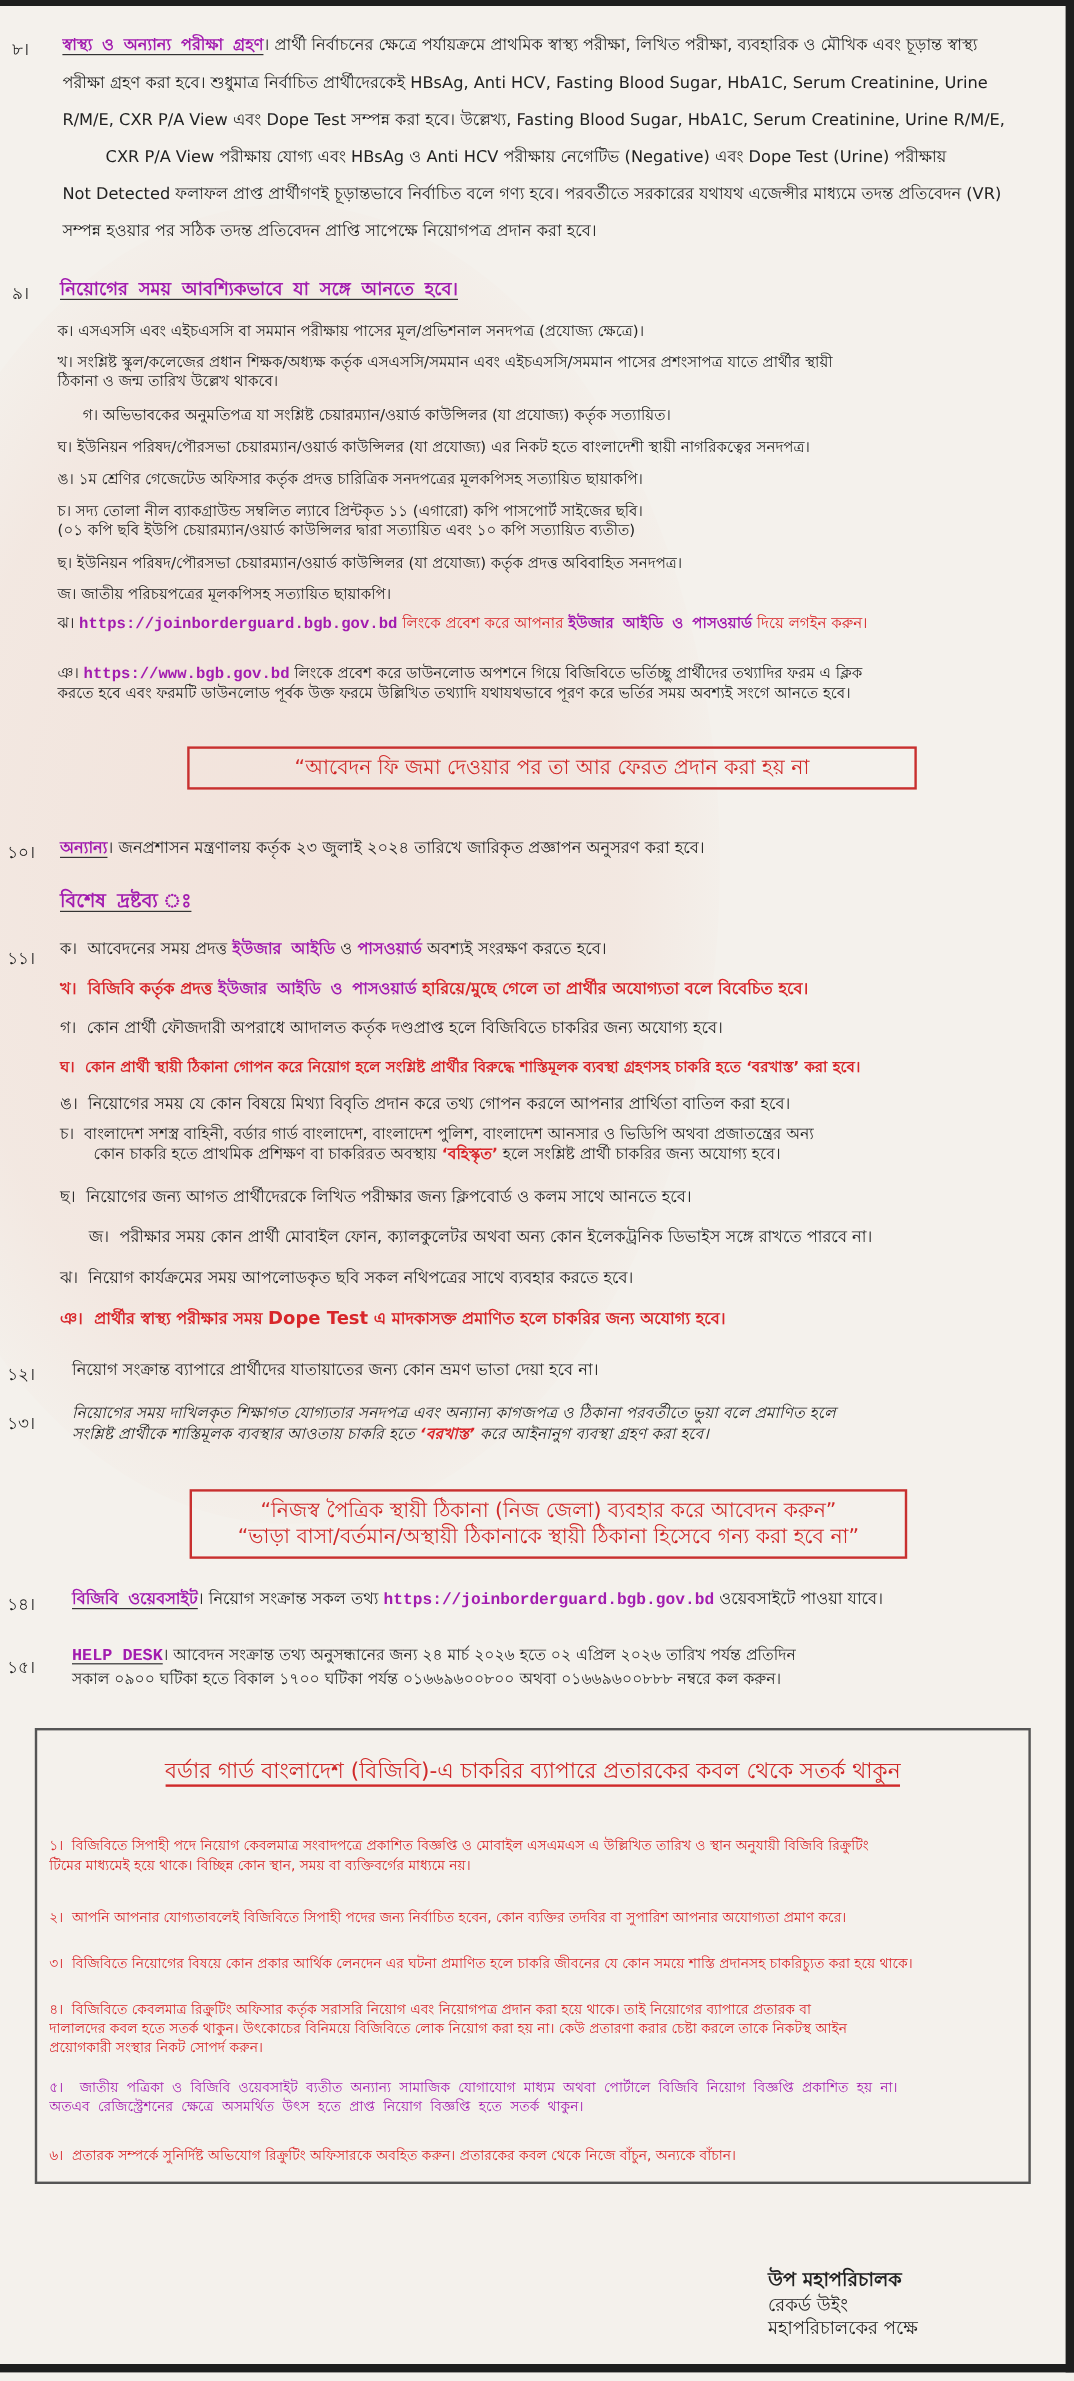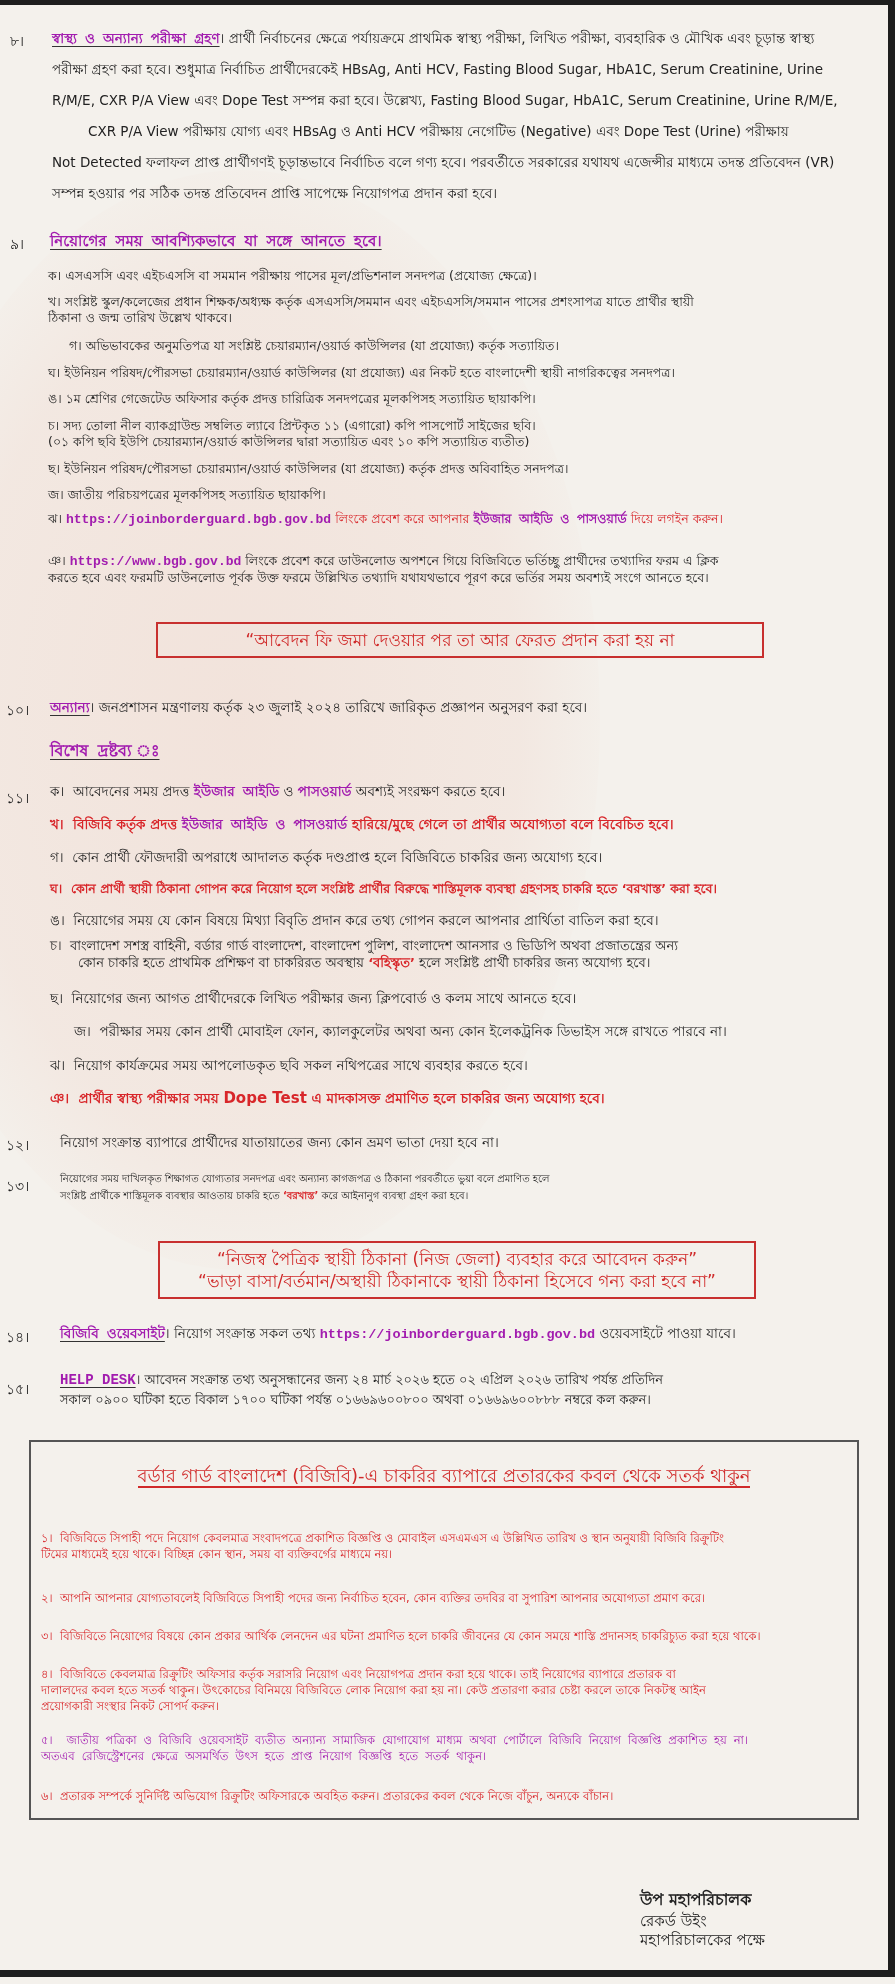--- a/index.html
+++ b/index.html
@@ -121,21 +121,21 @@
     </div>
   </div>
 
   <div>
     <span class="num" style="left:6px;top:1134px;">১২।</span>
     <div class="line" style="left:60px;top:1134px;">নিয়োগ সংক্রান্ত ব্যাপারে প্রার্থীদের যাতায়াতের জন্য কোন ভ্রমণ ভাতা দেয়া হবে না।</div>
   </div>
 
   <div>
     <span class="num" style="left:6px;top:1175px;">১৩।</span>
-    <div class="line" style="left:60px;top:1170px;font-size:10px;">
+    <div class="line" style="left:60px;top:1170px;font-size:13px;font-style:italic;">
       <span>নিয়োগের সময় দাখিলকৃত শিক্ষাগত যোগ্যতার সনদপত্র এবং অন্যান্য কাগজপত্র ও ঠিকানা পরবর্তীতে ভুয়া বলে প্রমাণিত হলে</span><br>
       <span>সংশ্লিষ্ট প্রার্থীকে শাস্তিমূলক ব্যবস্থার আওতায় চাকরি হতে </span><span class="red bold">‘বরখাস্ত’</span><span> করে আইনানুগ ব্যবস্থা গ্রহণ করা হবে।</span>
     </div>
   </div>
 
   <div class="notice" style="left:158px;top:1241px;width:570px;">
     <div>“নিজস্ব পৈত্রিক স্থায়ী ঠিকানা (নিজ জেলা) ব্যবহার করে আবেদন করুন”</div>
     <div>“ভাড়া বাসা/বর্তমান/অস্থায়ী ঠিকানাকে স্থায়ী ঠিকানা হিসেবে গন্য করা হবে না”</div>
   </div>
 

